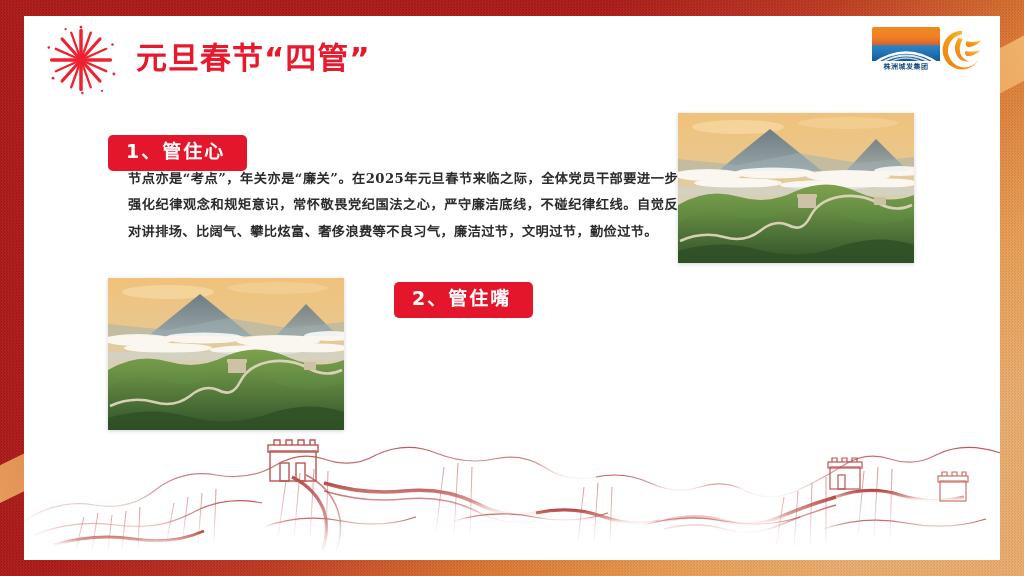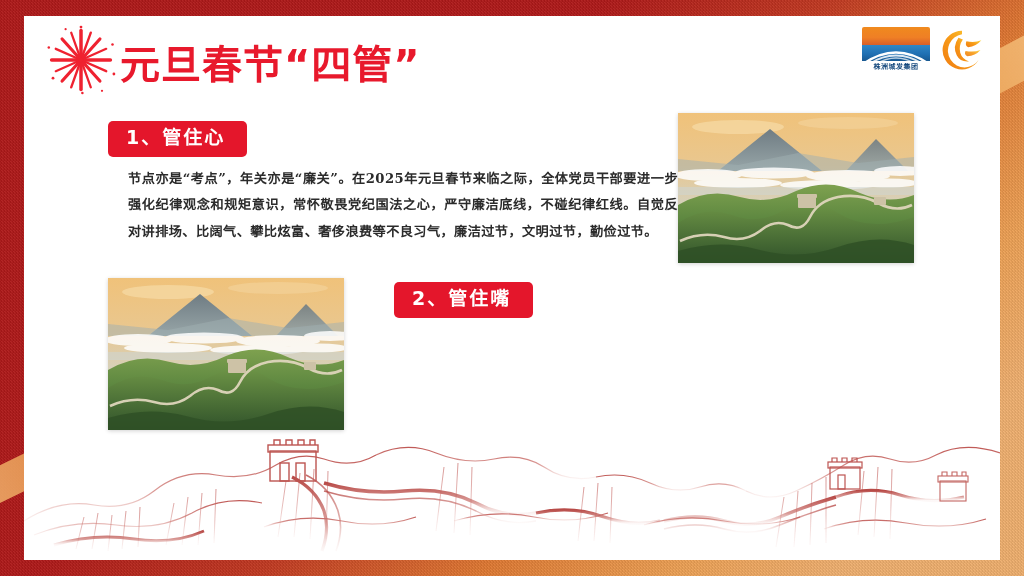--- a/index.html
+++ b/index.html
@@ -54,29 +54,29 @@
   }
 
   
   .header{
     position:absolute; left:0; top:0; right:0; height:78px;
   }
   .burst{
     position:absolute; left:22px; top:9px; width:70px; height:70px;
   }
   .title{
-    position:absolute; left:96px; top:17px;
+    position:absolute; left:112px; top:17px;
     font-family:"DejaVu Sans","Liberation Sans",sans-serif;
-    font-size:40px; font-weight:bold; letter-spacing:1px;
+    font-size:31px; font-weight:bold; letter-spacing:1px;
     color:#e8192c; white-space:nowrap;
   }
 
   .logos{
     position:absolute; right:16px; top:11px;
-    display:flex; align-items:center; gap:10px;
+    display:flex; align-items:center; 
   }
   .logo-box{
     width:68px; height:46px; position:relative;
     border-radius:2px; overflow:hidden;
     display:flex; flex-direction:column; justify-content:flex-end;
   }
   .logo-box .sky{
     position:absolute; left:0; top:0; right:0; height:30px;
     background:linear-gradient(180deg,#f08a1e 0%,#ef7f25 35%,#d85f2a 60%,#8c3c3c 100%);
   }
@@ -99,21 +99,21 @@
     font-size:19px; font-weight:bold; letter-spacing:2px;
     white-space:nowrap; line-height:1.15;
   }
   .body-text{
     color:#2b2b2b; font-size:13.2px; line-height:2.0;
     letter-spacing:.4px; text-align:justify;
     font-family:"DejaVu Serif","Liberation Serif",serif;
     font-weight:600;
   }
 
-  .sec1-head{ position:absolute; left:84px; top:105px; }
+  .sec1-head{ position:absolute; left:84px; top:119px; }
   .sec1-text{ position:absolute; left:86px; top:150px; width:550px;margin-left:18px; }
 
   .sec2-head{ position:absolute; left:370px; top:266px; }
   .sec2-text{ position:absolute; left:372px; top:312px; width:556px; }
 
   .photo{
     position:absolute; background:#e7e7e7; overflow:hidden;
     box-shadow:0 1px 4px rgba(0,0,0,.18);
   }
   .photo-1{ left:654px; top:97px;  width:236px; height:150px; }

